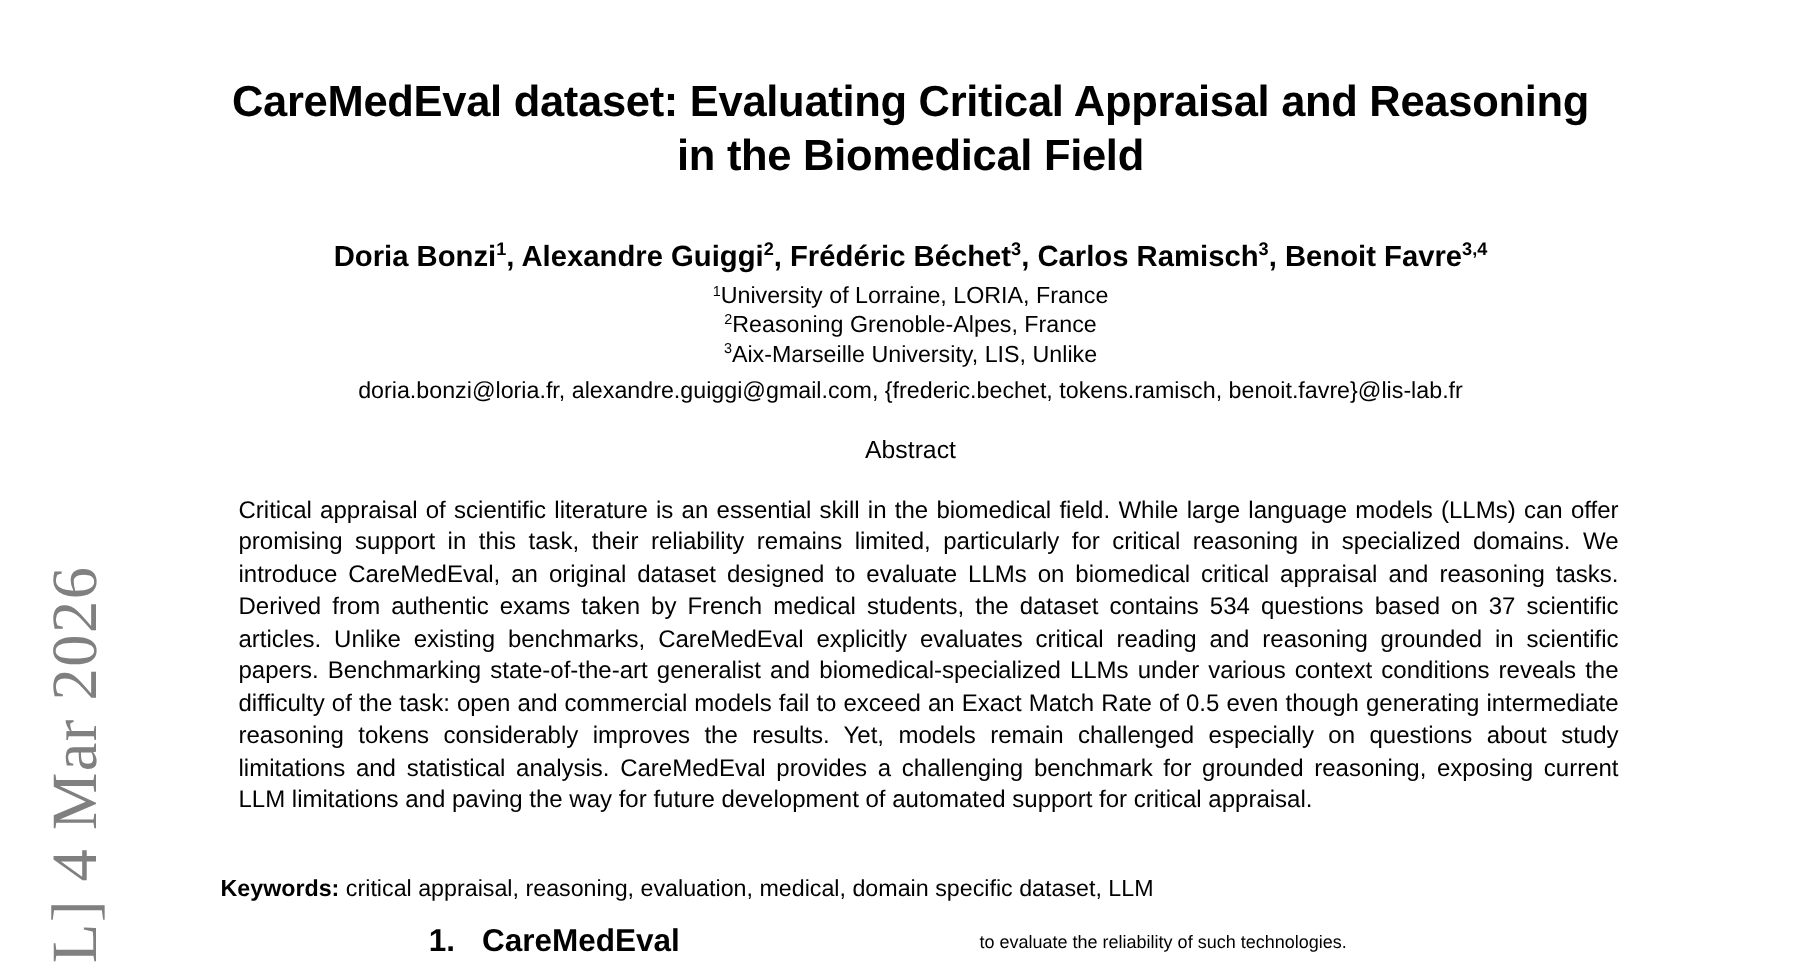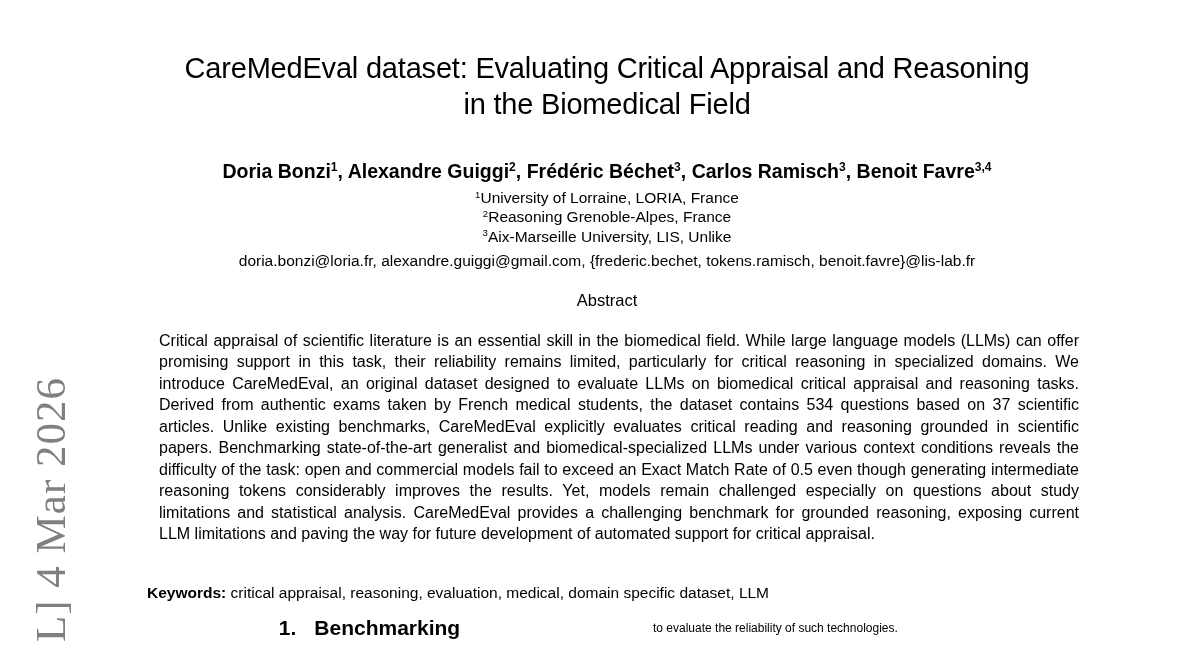--- a/index.html
+++ b/index.html
@@ -30,21 +30,21 @@
   .content {
     position: absolute;
     left: 147px; top: 0;
     width: 920px; height: 648px;
   }
   .content > * { position: absolute; left: 0; width: 100%; margin: 0; }
 
   .title {
     top: 50px;
     font-size: 29px;
-    font-weight: normal;
+    font-weight: bold;
     line-height: 36px;
     text-align: center;
     letter-spacing: -0.2px;
   }
   .authors {
     top: 160px;
     font-size: 19.5px;
     font-weight: bold;
     text-align: center;
     white-space: nowrap;
@@ -122,18 +122,18 @@
     </div>
 
     <div class="emails">doria.bonzi@loria.fr, alexandre.guiggi@gmail.com, {frederic.bechet, tokens.ramisch, benoit.favre}@lis-lab.fr</div>
 
     <div class="abstract-heading">Abstract</div>
 
     <p class="abstract">Critical appraisal of scientific literature is an essential skill in the biomedical field. While large language models (LLMs) can offer promising support in this task, their reliability remains limited, particularly for critical reasoning in specialized domains. We introduce CareMedEval, an original dataset designed to evaluate LLMs on biomedical critical appraisal and reasoning tasks. Derived from authentic exams taken by French medical students, the dataset contains 534 questions based on 37 scientific articles. Unlike existing benchmarks, CareMedEval explicitly evaluates critical reading and reasoning grounded in scientific papers. Benchmarking state-of-the-art generalist and biomedical-specialized LLMs under various context conditions reveals the difficulty of the task: open and commercial models fail to exceed an Exact Match Rate of 0.5 even though generating intermediate reasoning tokens considerably improves the results. Yet, models remain challenged especially on questions about study limitations and statistical analysis. CareMedEval provides a challenging benchmark for grounded reasoning, exposing current LLM limitations and paving the way for future development of automated support for critical appraisal.</p>
 
     <p class="keywords"><b>Keywords:</b> <span>critical appraisal, reasoning, evaluation, medical, domain specific dataset, LLM</span></p>
 
-    <h2 class="section-heading"><span class="section-number">1.</span><span>Benchmarking</span></h2>
+    <h2 class="section-heading"><span class="section-number">1.</span><span>CareMedEval</span></h2>
 
     <p class="right-col-fragment">to evaluate the reliability of such technologies.</p>
 
   </main>
 </div>
 
 </body></html>

